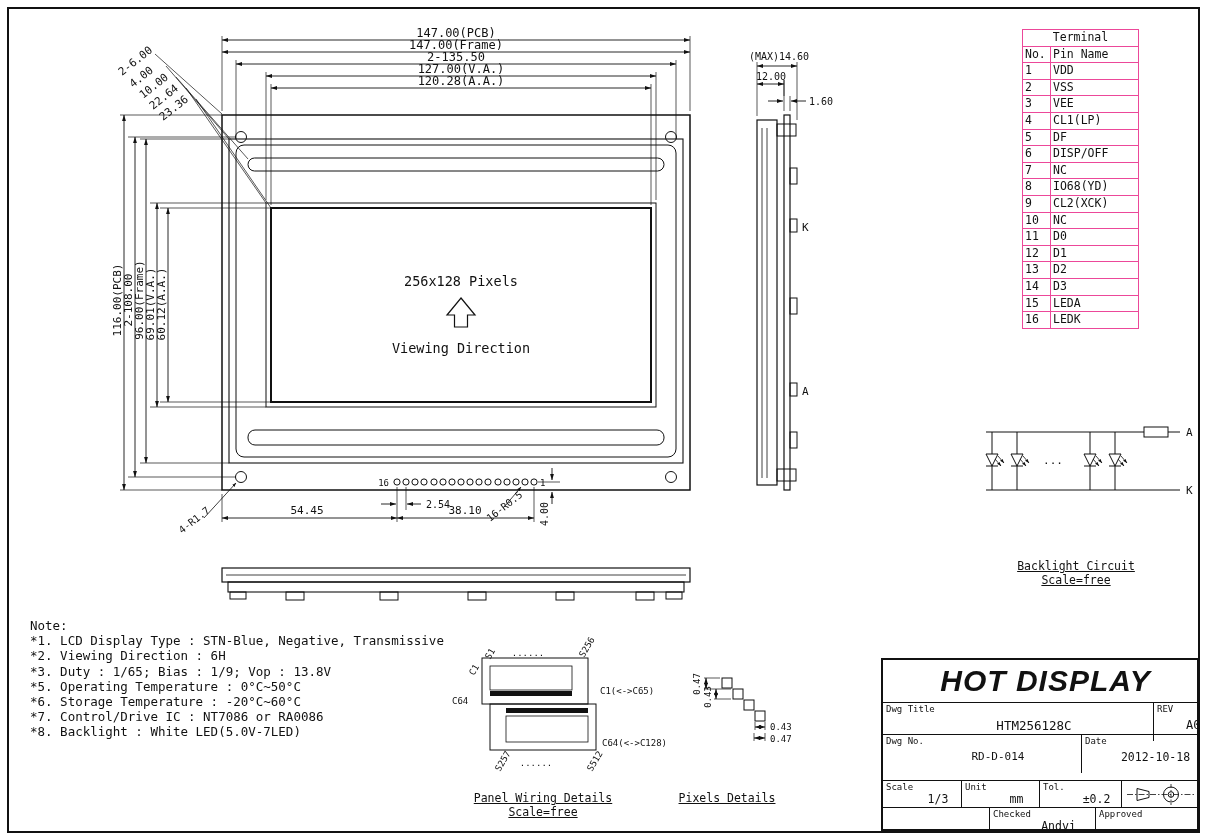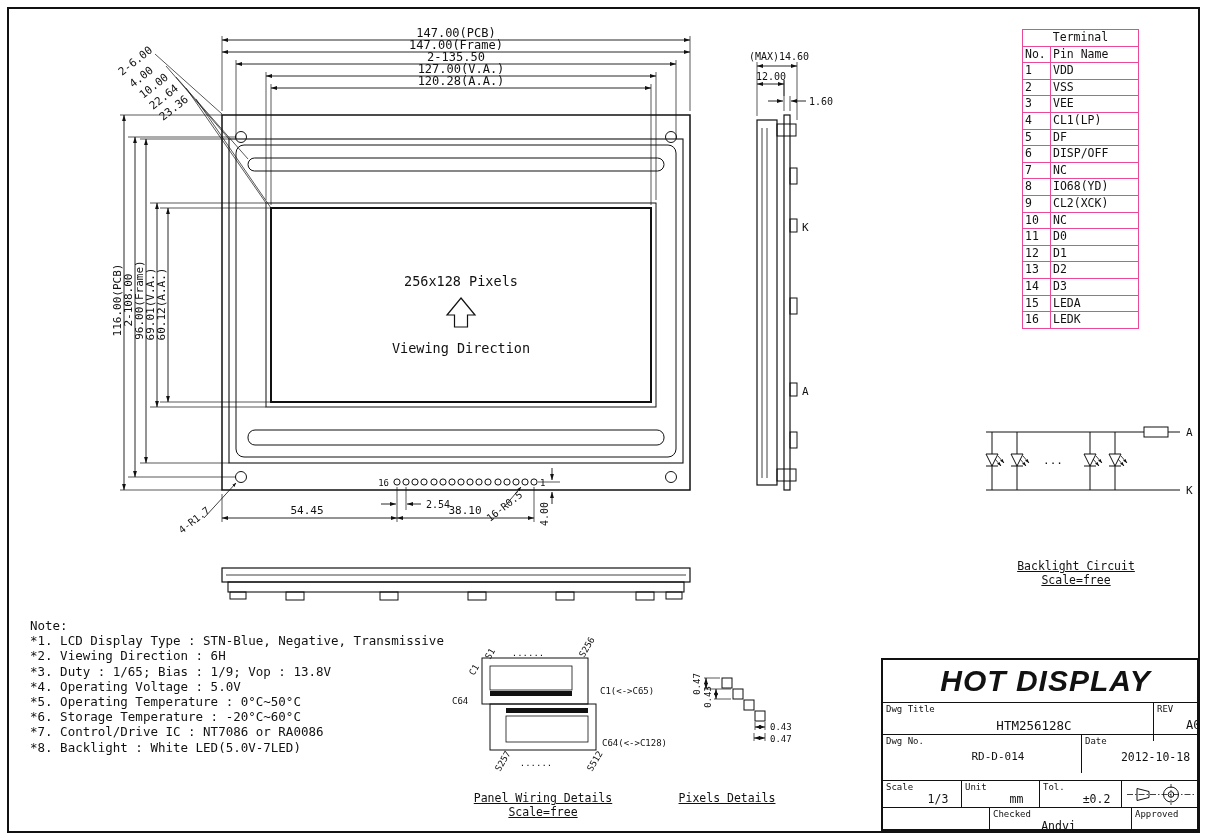--- a/index.html
+++ b/index.html
@@ -330,21 +330,20 @@
           </tr>
   </tbody>
       </table>
 </div>
 
 <div class="abs notes" style="left:30px;top:618px;">
   <div>Note:</div>
   <div>*1. LCD Display Type : STN-Blue, Negative, Transmissive</div>
   <div>*2. Viewing Direction : 6H</div>
   <div>*3. Duty : 1/65; Bias : 1/9; Vop : 13.8V</div>
-  <div>*4. Operating Voltage : 5.0V</div>
   <div>*5. Operating Temperature : 0°C~50°C</div>
   <div>*6. Storage Temperature : -20°C~60°C</div>
   <div>*7. Control/Drive IC : NT7086 or RA0086</div>
   <div>*8. Backlight : White LED(5.0V-7LED)</div>
 </div>
 
 <div class="abs sect" style="left:468px;top:791px;width:150px;">
   <div>Panel Wiring Details</div>
   <div>Scale=free</div>
 </div>
@@ -403,20 +402,20 @@
   </div>
   <div class="row bt" style="top:147px;bottom:0;">
     <div class="cell" style="left:0;width:106px;margin-top:32px;">
       <span class="lbl">Drawn</span>
       <div class="val" style="top:11px;font-size:17px;">RD01</div>
     </div>
     <div class="cell bl" style="left:106px;width:106px;">
       <span class="lbl">Checked</span>
       <div class="val" style="top:11px;font-size:11.5px;">Andyi</div>
     </div>
-    <div class="cell bl" style="left:212px;right:0;margin-left:36px;">
+    <div class="cell bl" style="left:212px;right:0;">
       <span class="lbl">Approved</span>
       <div class="val" style="top:11px;font-size:11.5px;"></div>
     </div>
   </div>
 </div>
 
 </div>
 
 </body></html>

